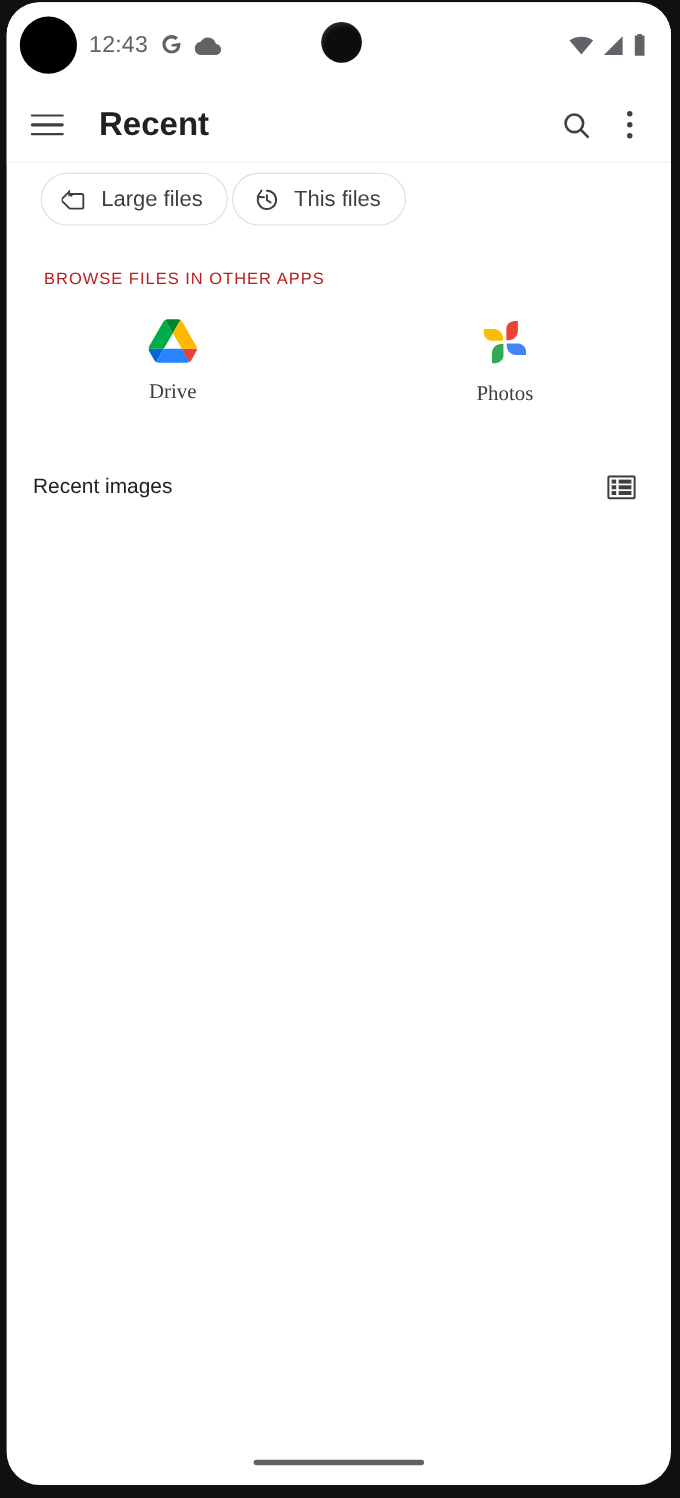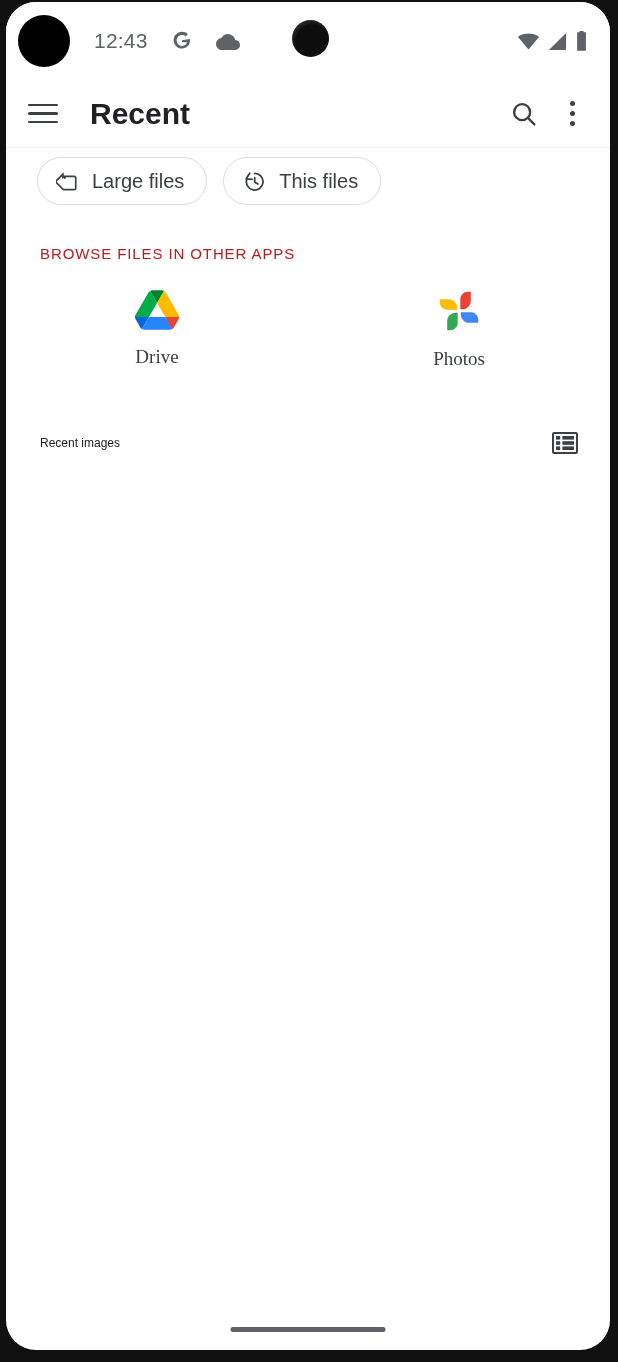--- a/index.html
+++ b/index.html
@@ -34,21 +34,21 @@
     left: 0; top: 0;
     width: 604px; height: 78px;
     background: #ffffff;
   }
   .status-left {
     position: absolute;
     left: 12px; top: 0;
     height: 78px;
     display: flex;
     align-items: center;
-    gap: 24px;
+    gap: 11px;
   }
   .notif-blob {
     width: 52px; height: 52px;
     border-radius: 50%;
     background: #000000;
   }
   .status-time {
     font-size: 21px;
     color: #5f6368;
     letter-spacing: 0.2px;
@@ -120,21 +120,21 @@
     display: block;
   }
   #overflow-inner { display: flex; flex-direction: column; gap: 5px; align-items: center; }
 
   
   #chip-row {
     position: absolute;
     left: 0; top: 155px;
     width: 512px;
     display: flex;
-    gap: 16px;
+    gap: 4px;
     padding-left: 31px;
   }
   .chip {
     height: 48px;
     border: 1px solid #dadce0;
     border-radius: 24px;
     display: flex;
     align-items: center;
     padding: 0 22px 0 18px;
     gap: 12px;
@@ -178,22 +178,22 @@
   
   #recent-images-row {
     position: absolute;
     left: 0; top: 424px;
     width: 604px;
     height: 34px;
     display: flex;
     align-items: center;
   }
   #recent-images-title {
-    margin-left: 34px;
-    font-size: 12px;
+    margin-left: 24px;
+    font-size: 19px;
     color: #202124;
   }
   .row-spacer { flex: 1; }
   #view-toggle-button {
     margin-right: 28px;
     width: 34px; height: 34px;
     display: flex; align-items: center; justify-content: center;
     cursor: pointer;
   }
 

